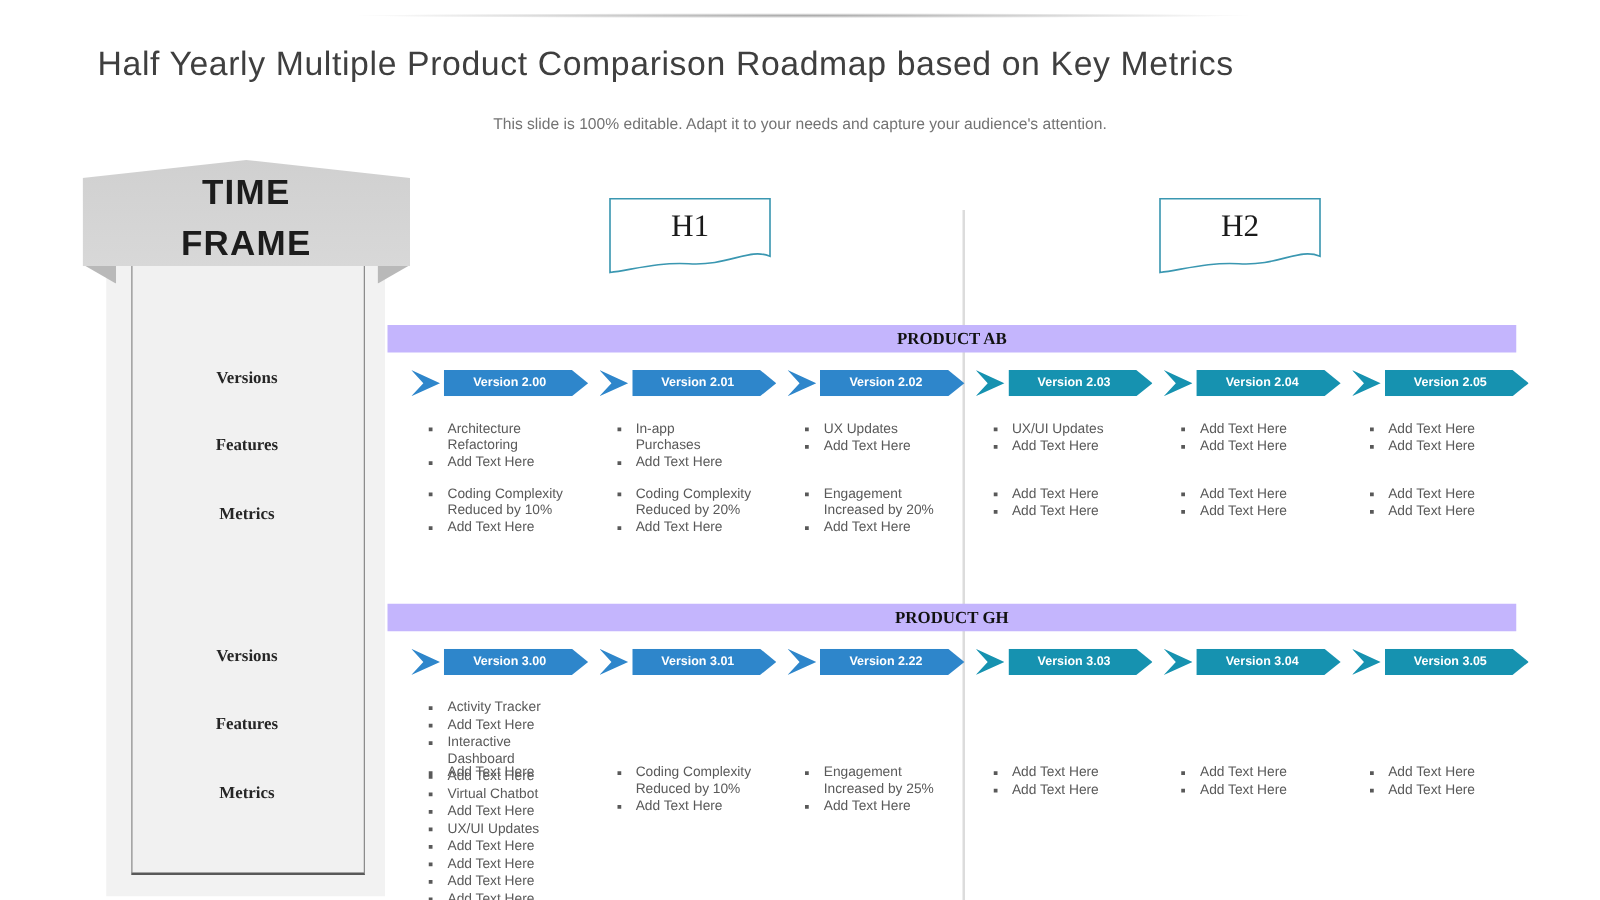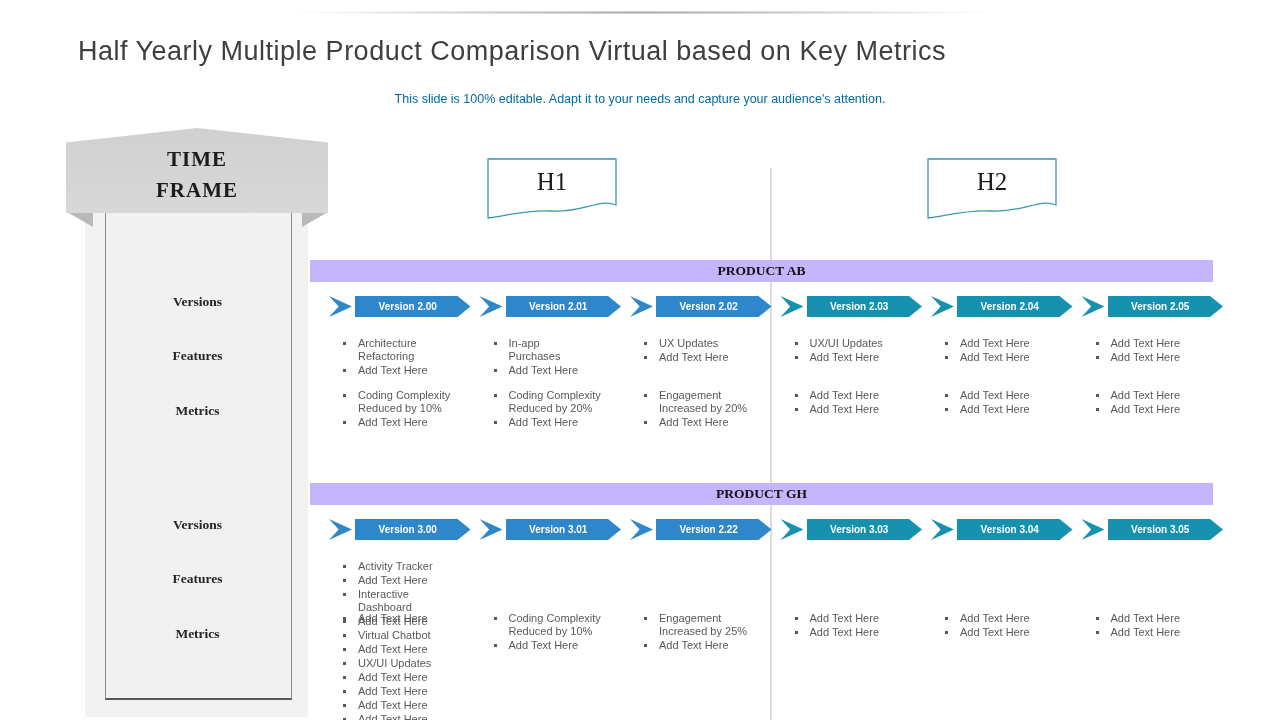--- a/index.html
+++ b/index.html
@@ -3,31 +3,31 @@
 <meta charset="utf-8">
 <style>
   html,body{margin:0;padding:0;background:#fff;}
   .slide{position:relative;width:1280px;height:720px;background:#fff;overflow:hidden;
          font-family:"Liberation Sans",sans-serif;}
   .top-shadow{position:absolute;top:10px;left:145px;width:995px;height:5px;
     background:radial-gradient(ellipse 50% 55% at 50% 50%, rgba(110,110,110,.6), rgba(180,180,180,0) 72%);}
   .title{position:absolute;top:36px;left:78px;margin:0;font-size:27px;font-weight:400;
          color:#3f3f3f;letter-spacing:.5px;white-space:nowrap;}
   .subtitle{position:absolute;top:92px;left:0;width:1280px;margin:0;text-align:center;
-            font-size:12.5px;color:#0369a1;}
+            font-size:12.5px;color:#737373;}
   
   .side-panel{position:absolute;left:85px;top:190px;width:223px;height:527px;background:#f2f2f2;}
   .side-box{position:absolute;left:105px;top:210px;width:185px;height:488px;background:#f1f1f1;
             border-left:1px solid #8c8c8c;border-right:1px solid #8c8c8c;border-bottom:2px solid #595959;}
   .house{position:absolute;left:66px;top:128px;width:262px;height:85px;
          background:linear-gradient(#d0d0d0,#d8d8d8);
          clip-path:polygon(0% 17%,50% 0%,100% 17%,100% 100%,0% 100%);
          display:flex;align-items:center;justify-content:center;}
-  .house-label{width:120px;text-align:center;font-family:Liberation Serif, serif;font-weight:700;
-         font-size:21px;color:#1c1c1c;line-height:1.45;letter-spacing:1px;margin-top:8px;}
+  .house-label{width:120px;text-align:center;font-family:Liberation Sans, sans-serif;font-weight:700;
+         font-size:28px;color:#1c1c1c;line-height:1.45;letter-spacing:1px;margin-top:8px;}
   .fold{position:absolute;top:212px;width:26px;height:15px;background:#b9b9b9;}
   .fold-left{left:67px;clip-path:polygon(0 0,100% 0,100% 100%);}
   .fold-right{left:302px;clip-path:polygon(0 0,100% 0,0 100%);}
   .row-label{position:absolute;left:105px;width:185px;text-align:center;
              font-family:"Liberation Serif",serif;font-weight:700;font-size:13.5px;color:#262626;}
   
   .half-box{position:absolute;top:158px;width:118px;height:64px;}
   .half-box svg{position:absolute;left:0;top:0;}
   .half-label{position:absolute;left:0;top:10px;width:130px;text-align:center;
               font-family:"Liberation Serif",serif;font-size:25px;color:#1a1a1a;}
@@ -53,21 +53,21 @@
   .bullet-col li{position:relative;padding-left:48px;width:104px;font-size:11px;line-height:13px;
                  color:#595959;white-space:pre-line;margin-bottom:1px;}
   .bullet-col li::before{content:"";position:absolute;left:33px;top:5px;width:3px;height:3px;
                  background:#595959;}
 </style>
 </head>
 <body>
 
 <div class="slide">
   <div class="top-shadow"></div>
-  <h1 class="title">Half Yearly Multiple Product Comparison Virtual based on Key Metrics</h1>
+  <h1 class="title">Half Yearly Multiple Product Comparison Roadmap based on Key Metrics</h1>
   <p class="subtitle">This slide is 100% editable. Adapt it to your needs and capture your audience's attention.</p>
 
   <div class="side-panel"></div>
   <div class="side-box"></div>
   <div class="fold fold-left"></div>
   <div class="fold fold-right"></div>
   <div class="house">
     <div class="house-label">TIME FRAME</div>
   </div>
   <div id="row-labels">

